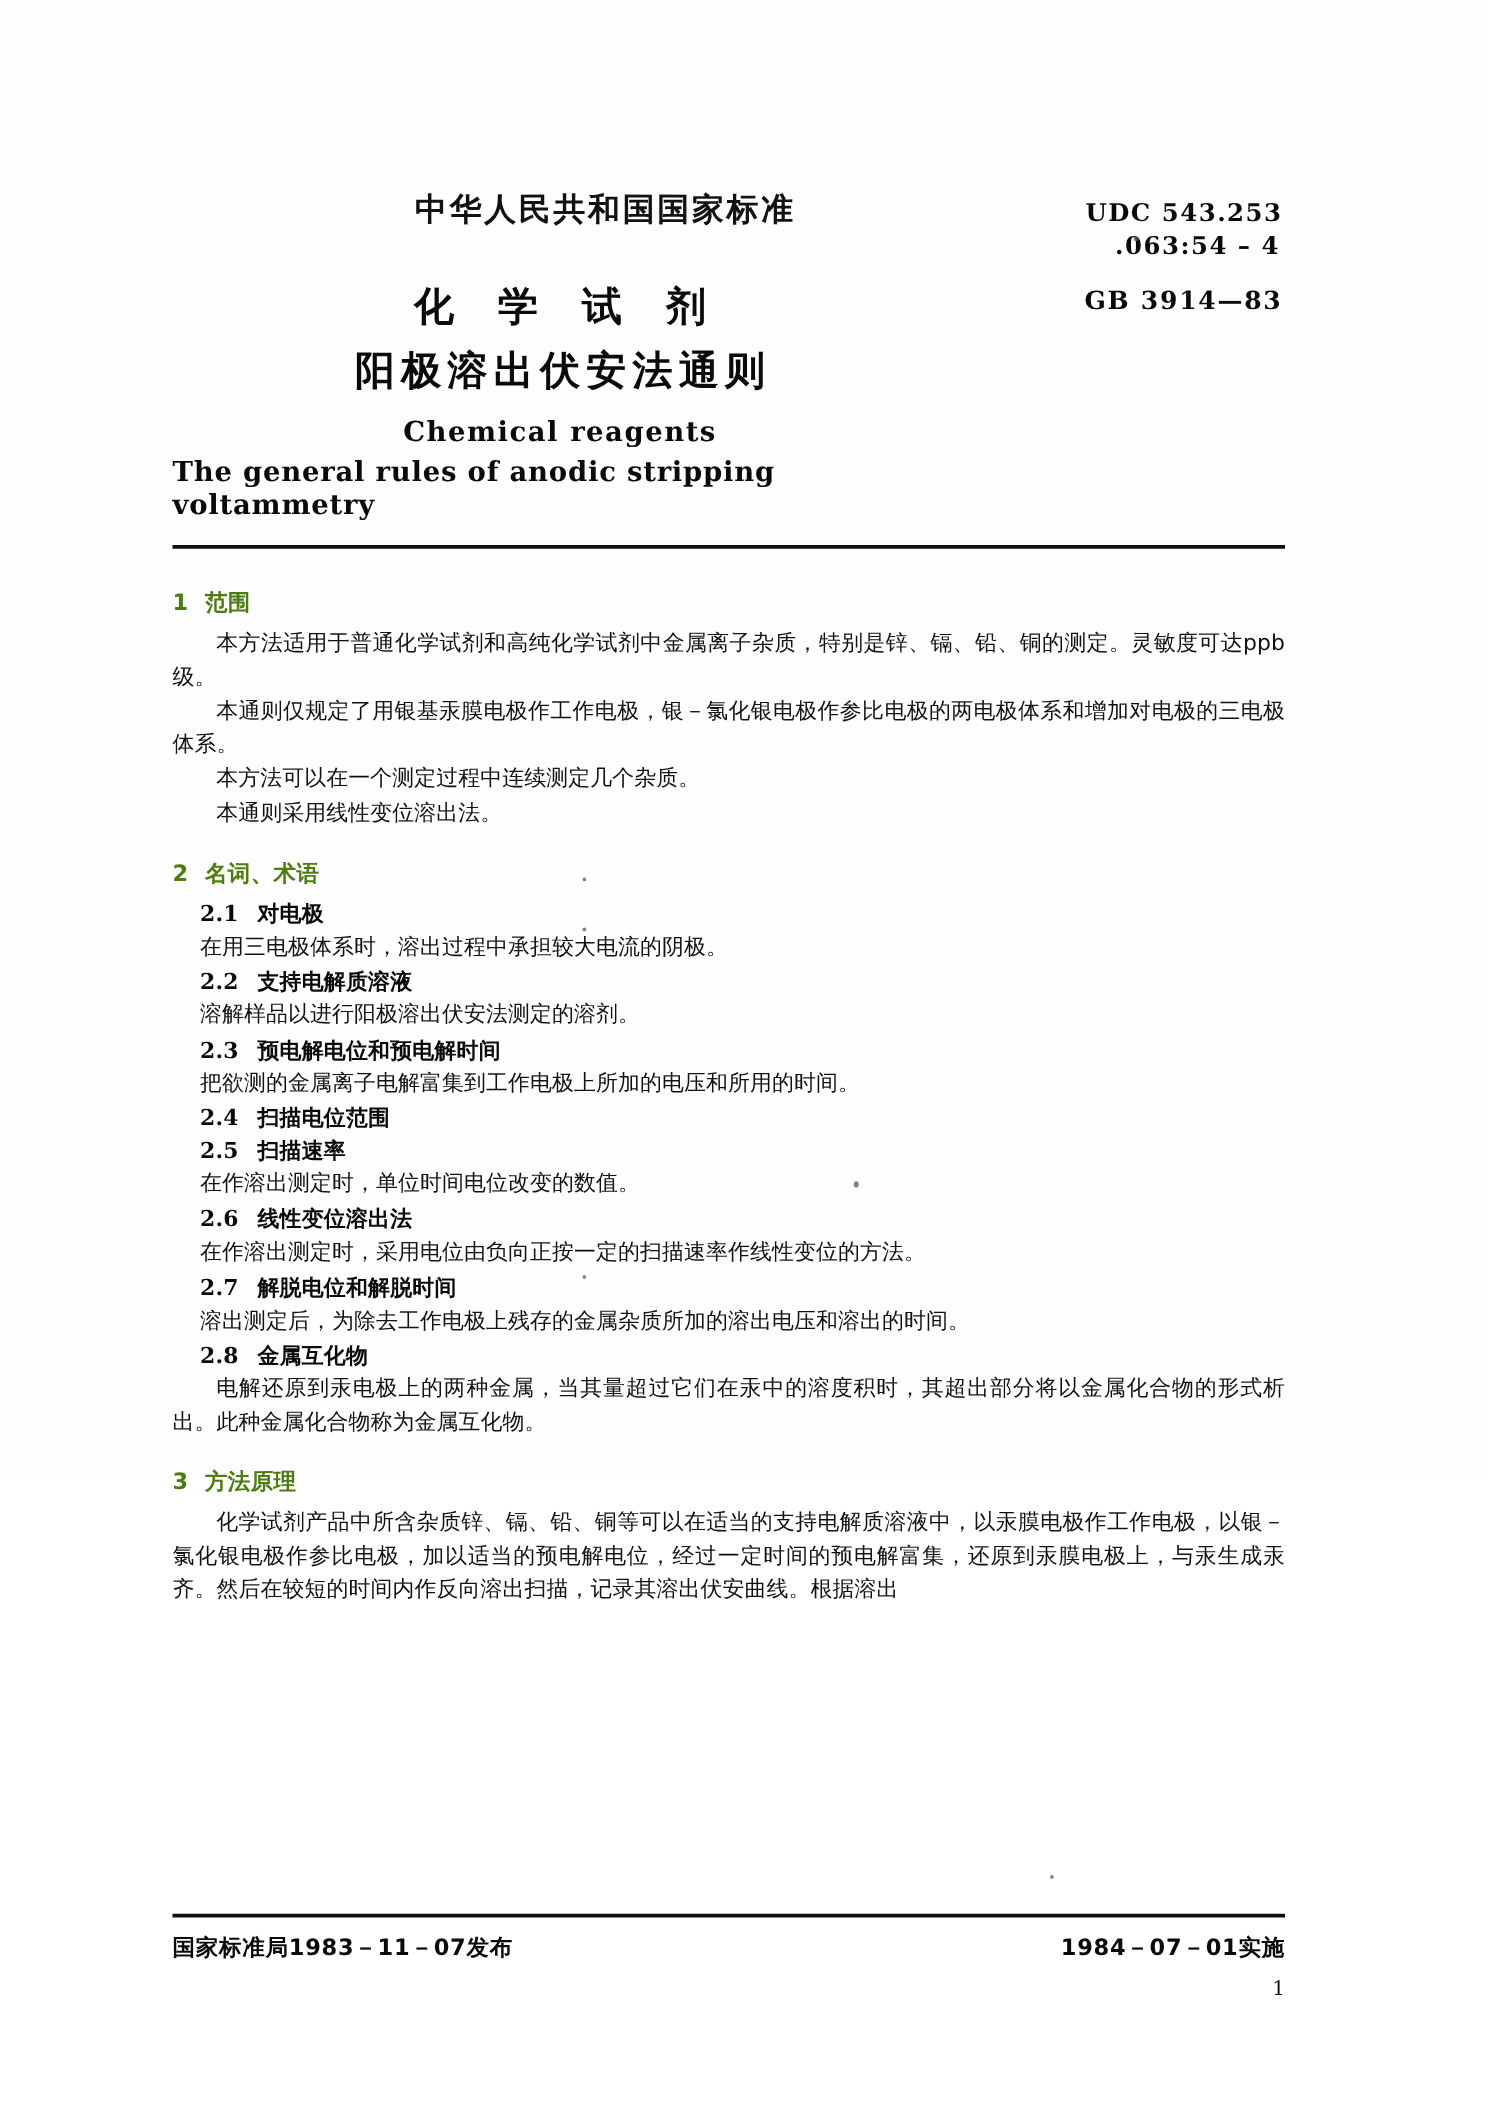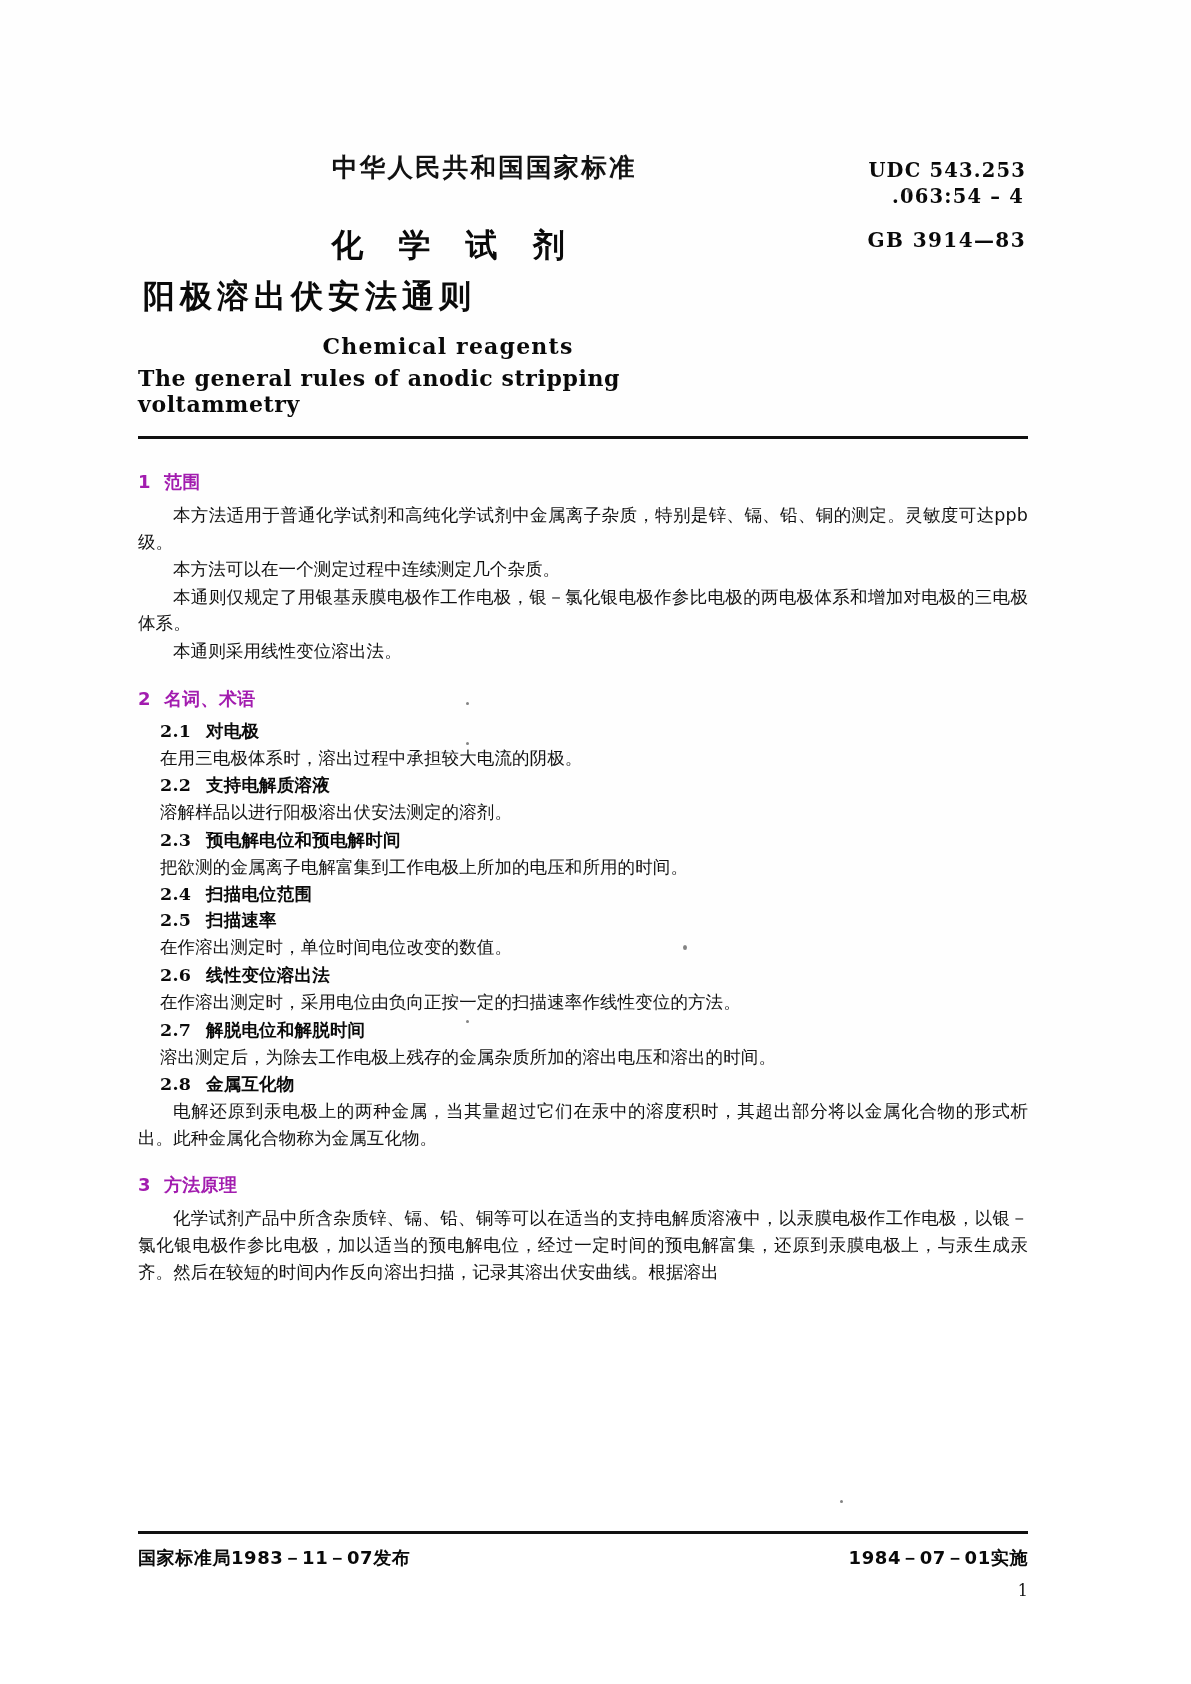--- a/index.html
+++ b/index.html
@@ -82,20 +82,21 @@
     font-size: 32px;
     font-weight: 700;
     letter-spacing: 12px;
     text-indent: 12px;
     color: #0a0a0a;
   }
   .title-cn-2 {
     position: absolute;
     left: 0; right: 0;
     top: 275px;
+    text-align: center;
     padding-right: 270px;
     font-family: "DejaVu Sans", "Liberation Sans", sans-serif;
     font-size: 32px;
     font-weight: 700;
     letter-spacing: 5px;
     text-indent: 5px;
     color: #0a0a0a;
   }
   .title-en-1 {
     position: absolute;
@@ -144,21 +145,21 @@
     position: absolute;
     left: 138px;
     top: 470px;
     width: 890px;
   }
 
   .clause-head {
     font-family: "DejaVu Sans", "Liberation Sans", sans-serif;
     font-size: 18px;
     font-weight: 700;
-    color: #a21caf;
+    color: #4d7c0f;
     margin: 0 0 6px 0;
     letter-spacing: 0.3px;
   }
   .clause-head .num {
     display: inline-block;
     min-width: 26px;
   }
   .clause-head.major {
     margin-top: 22px;
     margin-bottom: 8px;
@@ -253,22 +254,22 @@
   </div>
 
   <div class="rule-top"></div>
 
   <div class="body-area">
 
     <div class="clause-head major">
       <span class="num">1</span><span>范围</span>
     </div>
     <p class="para indent">本方法适用于普通化学试剂和高纯化学试剂中金属离子杂质，特别是锌、镉、铅、铜的测定。灵敏度可达ppb级。</p>
+    <p class="para indent">本通则仅规定了用银基汞膜电极作工作电极，银－氯化银电极作参比电极的两电极体系和增加对电极的三电极体系。</p>
     <p class="para indent">本方法可以在一个测定过程中连续测定几个杂质。</p>
-    <p class="para indent">本通则仅规定了用银基汞膜电极作工作电极，银－氯化银电极作参比电极的两电极体系和增加对电极的三电极体系。</p>
     <p class="para indent">本通则采用线性变位溶出法。</p>
 
     <div class="clause-head major">
       <span class="num">2</span><span>名词、术语</span>
     </div>
 
     <div class="sub-head">
       <span class="num">2.1</span><span>对电极</span>
     </div>
     <p class="para hang">在用三电极体系时，溶出过程中承担较大电流的阴极。</p>

